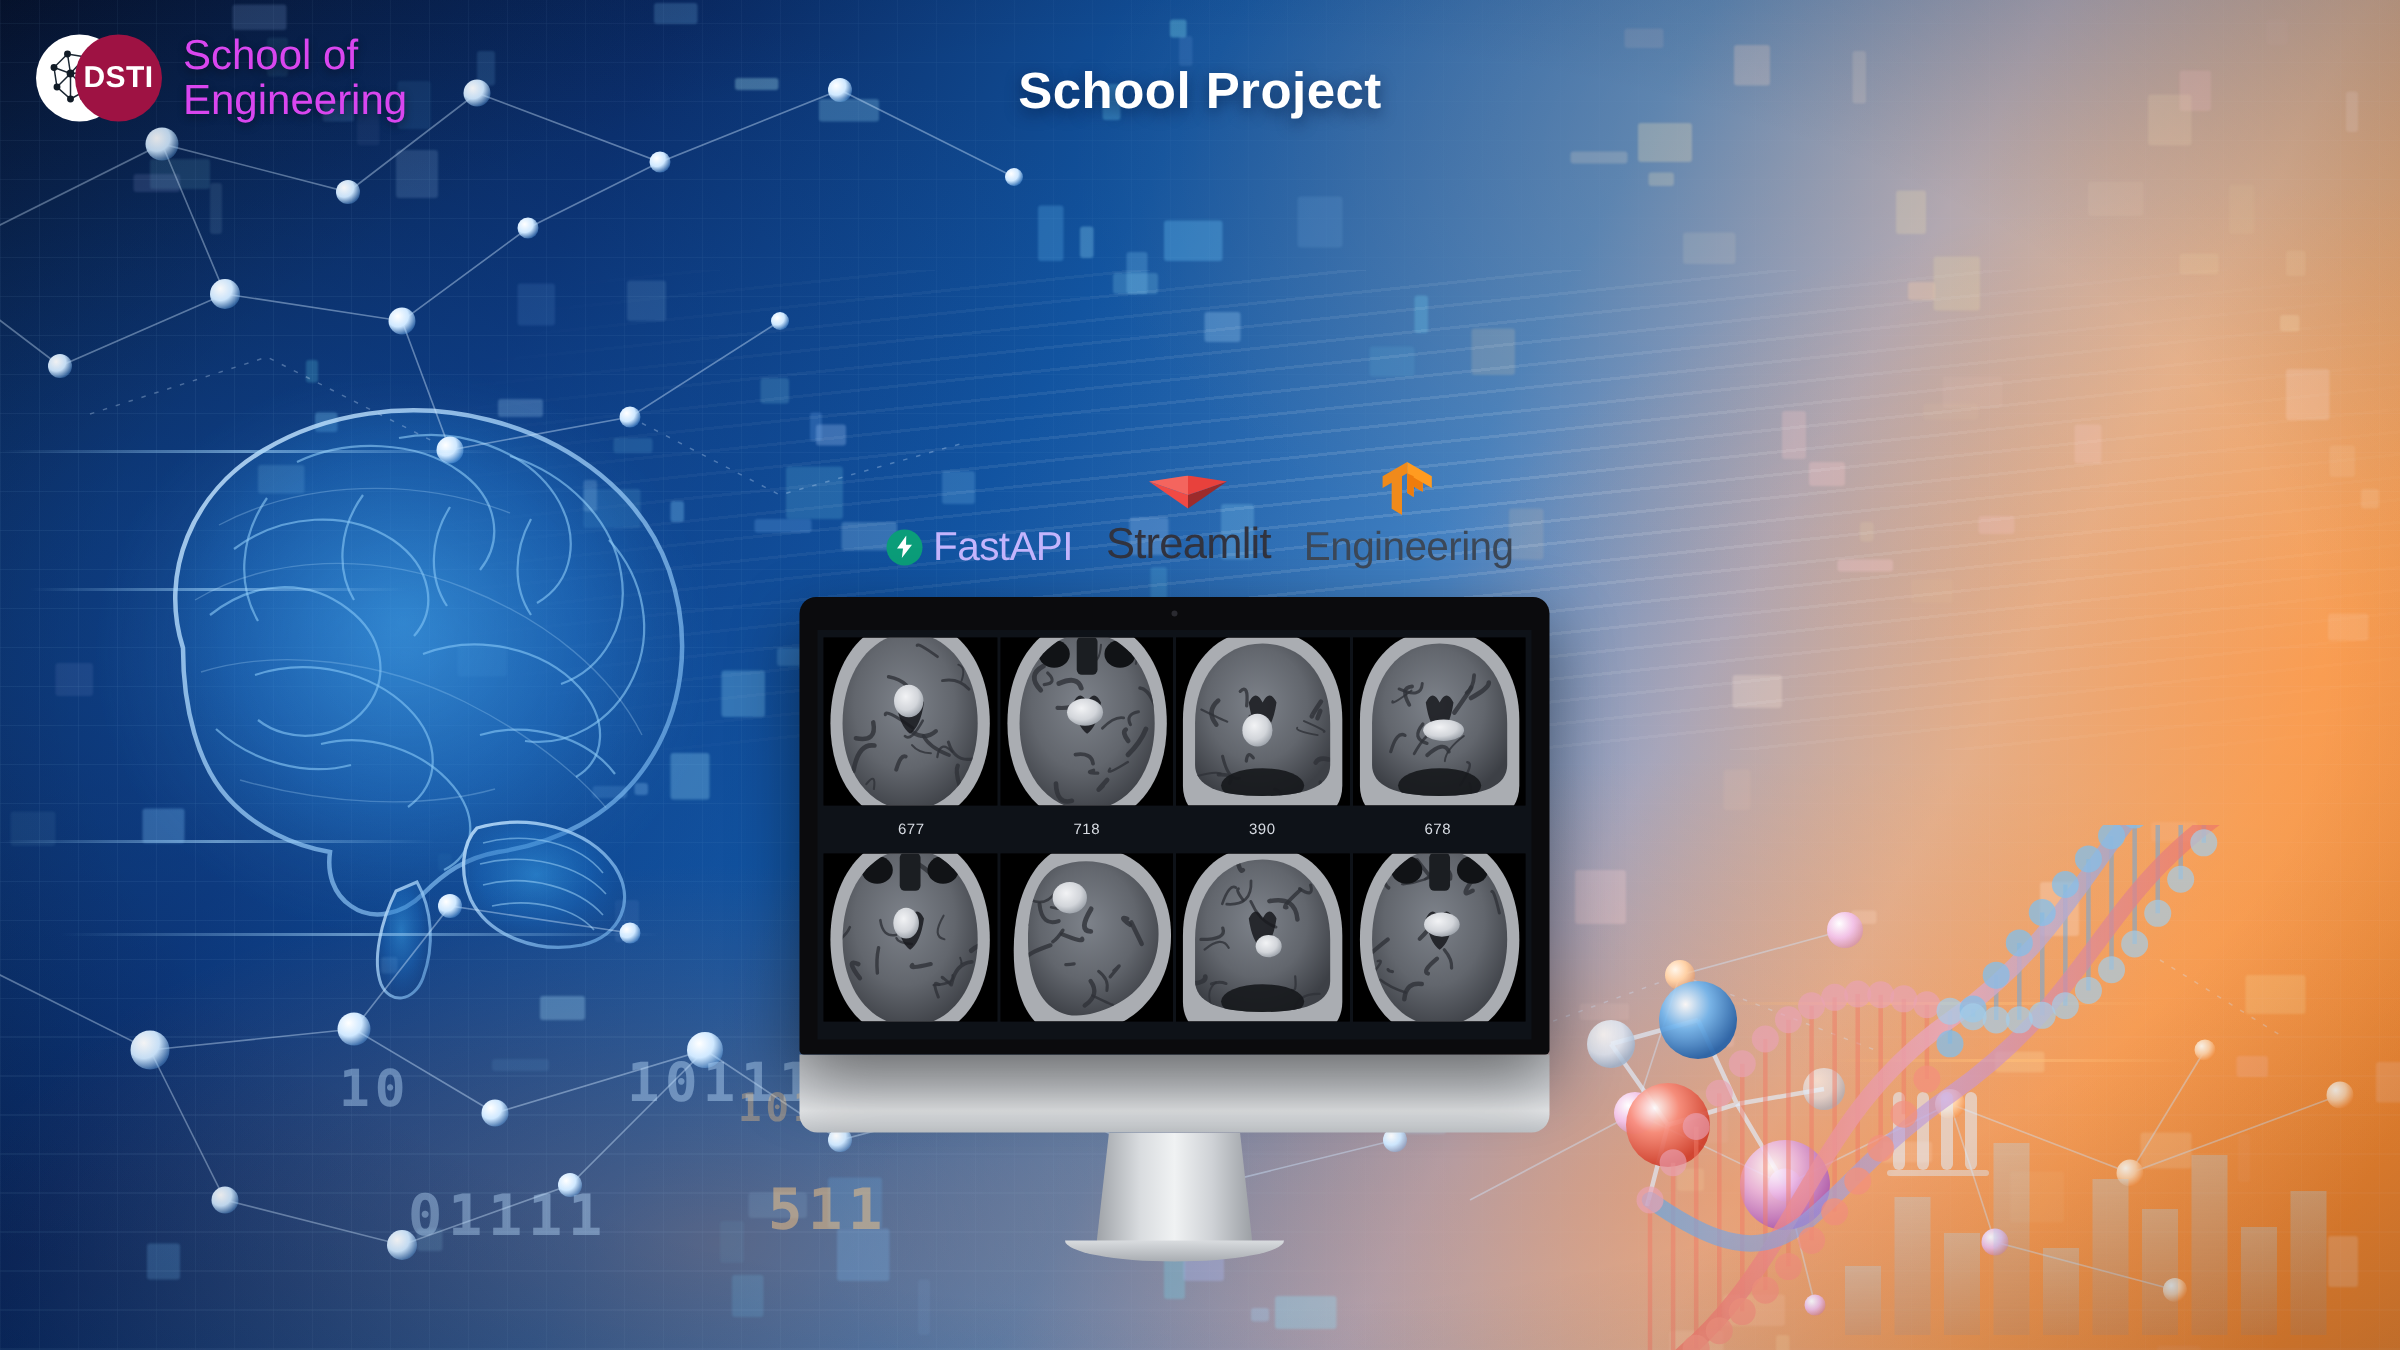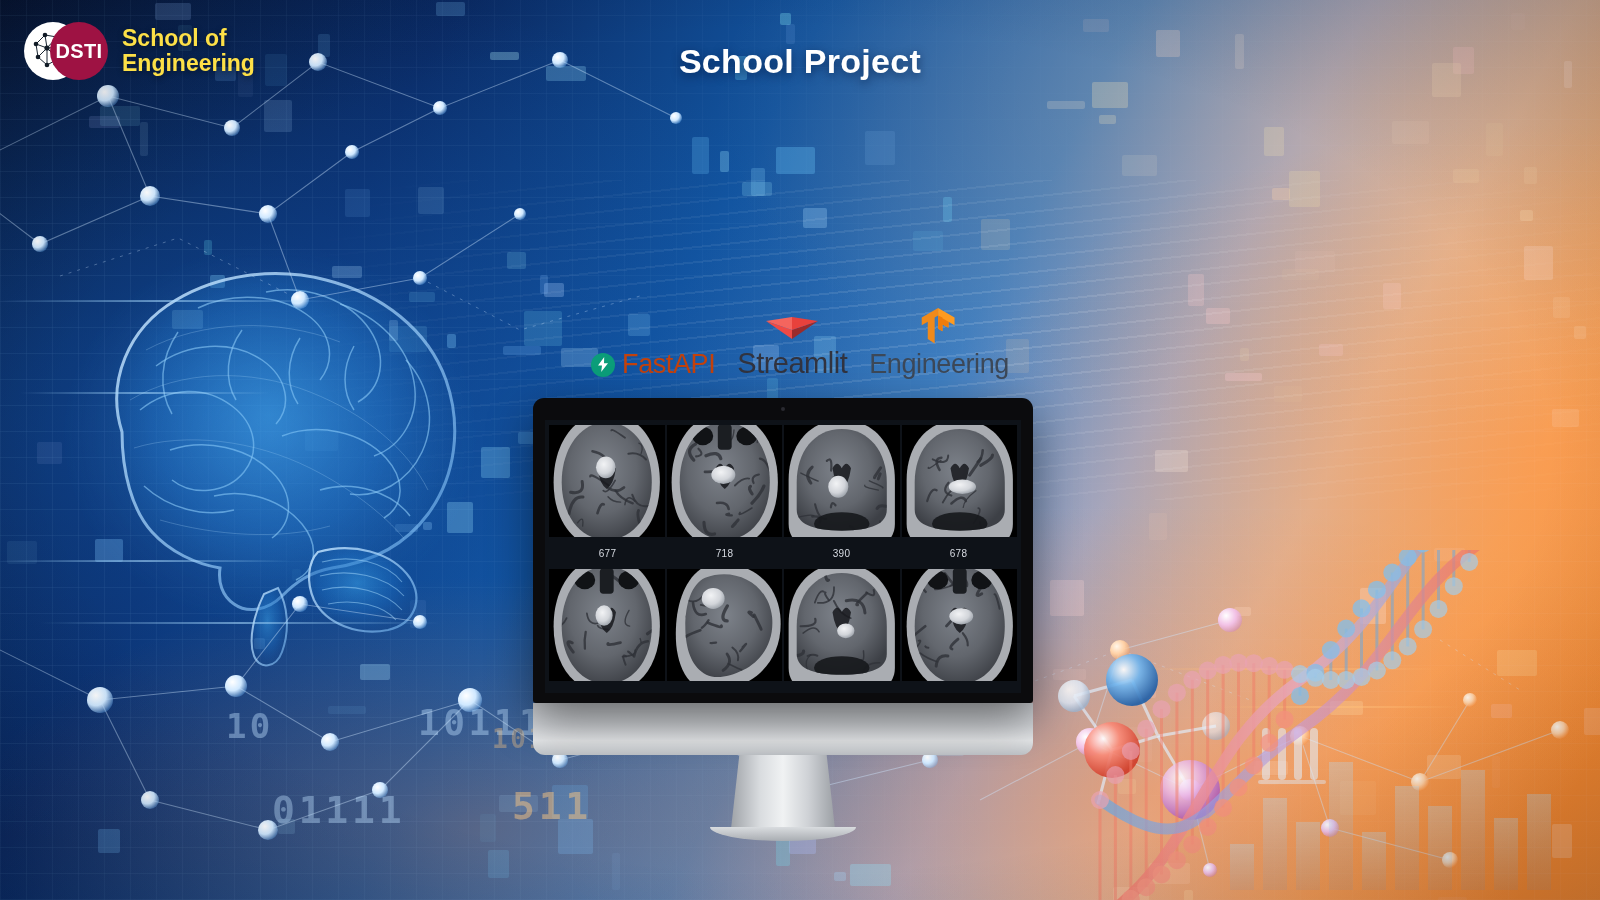--- a/index.html
+++ b/index.html
@@ -91,21 +91,21 @@
   }
   .logo-circle-red{
     position:absolute; left:26px; top:0; width:58px; height:58px; border-radius:50%;
     background:#9e1243; display:flex; align-items:center; justify-content:center;
   }
   .logo-dsti{
     color:#fff; font-size:20px; font-weight:800; letter-spacing:.3px;
     font-family:"Liberation Sans", sans-serif;
   }
   .logo-text{
-    color:#fde047; font-size:23px; font-weight:700; line-height:1.08;
+    color:#d946ef; font-size:28px; font-weight:400; line-height:1.08;
     text-shadow:0 2px 6px rgba(0,0,0,.45);
   }
 
   
   .kicker{
     position:absolute; left:0; right:0; top:42px; text-align:center;
     color:#ffffff; font-size:34px; font-weight:800; letter-spacing:.3px;
     text-shadow:0 3px 10px rgba(4,22,58,.6);
   }
   .h1{
@@ -124,21 +124,21 @@
   .tech{
     position:absolute; left:0; right:0; top:308px;
     display:flex; justify-content:center; align-items:flex-end; gap:22px;
   }
   .tech-item{ display:flex; flex-direction:column; align-items:center; justify-content:flex-end; height:72px; }
   .tech-row{ display:flex; align-items:center; gap:7px; }
   .fa-badge{
     width:24px; height:24px; border-radius:50%; background:#0b9d79;
     display:flex; align-items:center; justify-content:center;
   }
-  .fa-label{ color:#c2410c; font-size:27px; font-weight:400; letter-spacing:-.4px; }
+  .fa-label{ color:#c4b5fd; font-size:27px; font-weight:400; letter-spacing:-.4px; }
   .st-crown{ margin-bottom:4px; }
   .st-label{ color:#31333f; font-size:29px; font-weight:400; letter-spacing:-.5px;text-align:right; }
   .tf-mark{ margin-bottom:3px; }
   .tf-label{ color:#3c4858; font-size:27px; font-weight:400; letter-spacing:-.4px; }
 
   
   .monitor{ position:absolute; left:533px; top:398px; width:500px; }
   .mon-bezel{
     width:500px; height:305px; background:#0b0b0d; border-radius:11px 11px 3px 3px;
     padding:22px 12px 10px 12px; box-shadow:0 18px 46px rgba(0,0,0,.48);

